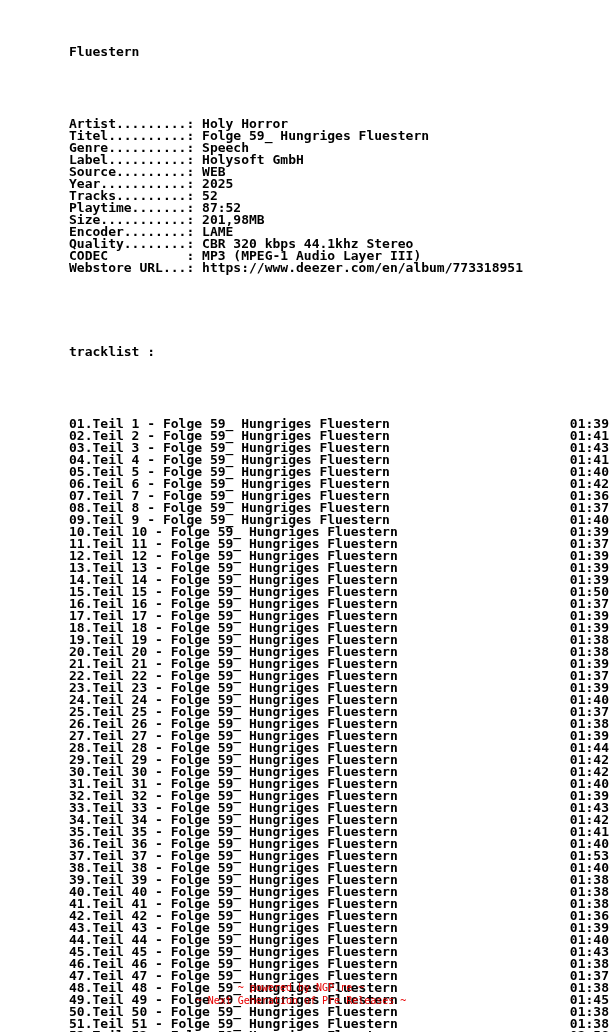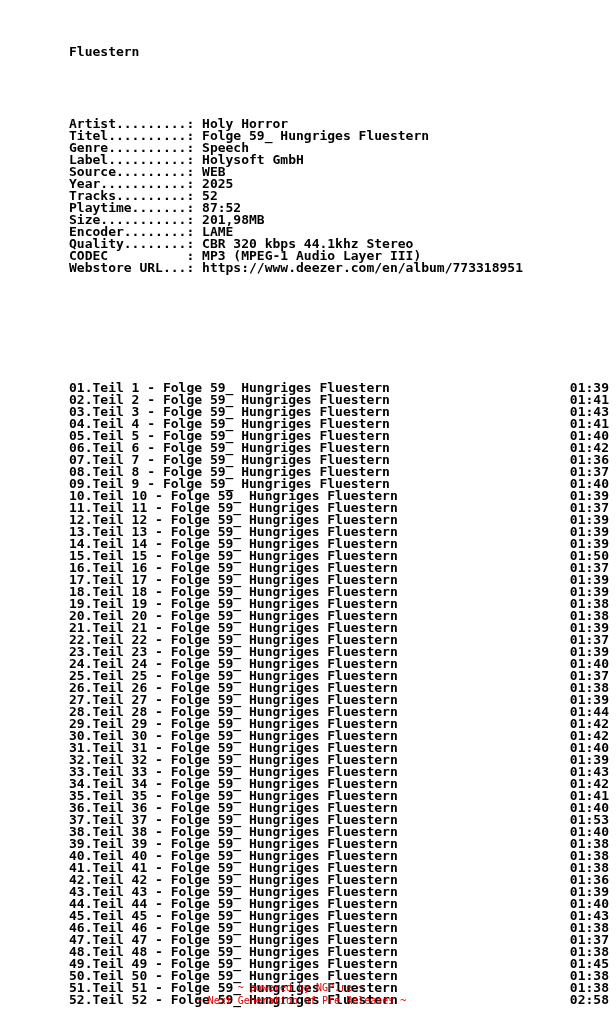--- a/index.html
+++ b/index.html
@@ -52,20 +52,21 @@
   .footer-line { white-space: pre; }
 </style>
 </head>
 <body style="background: rgb(255, 255, 255);">
 
 <div class="nfo" style="color: rgb(0, 0, 0);">
   <div class="line">Fluestern</div>
   <div class="gap-1"></div>
   <div id="info-block"><div class="info-row"><span>Artist.........: </span><span>Holy Horror</span></div><div class="info-row"><span>Titel..........: </span><span>Folge 59_ Hungriges Fluestern</span></div><div class="info-row"><span>Genre..........: </span><span>Speech</span></div><div class="info-row"><span>Label..........: </span><span>Holysoft GmbH</span></div><div class="info-row"><span>Source.........: </span><span>WEB</span></div><div class="info-row"><span>Year...........: </span><span>2025</span></div><div class="info-row"><span>Tracks.........: </span><span>52</span></div><div class="info-row"><span>Playtime.......: </span><span>87:52</span></div><div class="info-row"><span>Size...........: </span><span>201,98MB</span></div><div class="info-row"><span>Encoder........: </span><span>LAME</span></div><div class="info-row"><span>Quality........: </span><span>CBR 320 kbps 44.1khz Stereo</span></div><div class="info-row"><span>CODEC          : </span><span>MP3 (MPEG-1 Audio Layer III)</span></div><div class="info-row"><span>Webstore URL...: </span><span>https://www.deezer.com/en/album/773318951</span></div></div>
   <div class="gap-2"></div>
+  <div class="line">tracklist :</div>
   <div class="gap-1"></div>
   <div id="track-list"><div class="track-row"><span class="track-title">01.Teil 1 - Folge 59_ Hungriges Fluestern</span><span class="track-duration">01:39</span></div><div class="track-row"><span class="track-title">02.Teil 2 - Folge 59_ Hungriges Fluestern</span><span class="track-duration">01:41</span></div><div class="track-row"><span class="track-title">03.Teil 3 - Folge 59_ Hungriges Fluestern</span><span class="track-duration">01:43</span></div><div class="track-row"><span class="track-title">04.Teil 4 - Folge 59_ Hungriges Fluestern</span><span class="track-duration">01:41</span></div><div class="track-row"><span class="track-title">05.Teil 5 - Folge 59_ Hungriges Fluestern</span><span class="track-duration">01:40</span></div><div class="track-row"><span class="track-title">06.Teil 6 - Folge 59_ Hungriges Fluestern</span><span class="track-duration">01:42</span></div><div class="track-row"><span class="track-title">07.Teil 7 - Folge 59_ Hungriges Fluestern</span><span class="track-duration">01:36</span></div><div class="track-row"><span class="track-title">08.Teil 8 - Folge 59_ Hungriges Fluestern</span><span class="track-duration">01:37</span></div><div class="track-row"><span class="track-title">09.Teil 9 - Folge 59_ Hungriges Fluestern</span><span class="track-duration">01:40</span></div><div class="track-row"><span class="track-title">10.Teil 10 - Folge 59_ Hungriges Fluestern</span><span class="track-duration">01:39</span></div><div class="track-row"><span class="track-title">11.Teil 11 - Folge 59_ Hungriges Fluestern</span><span class="track-duration">01:37</span></div><div class="track-row"><span class="track-title">12.Teil 12 - Folge 59_ Hungriges Fluestern</span><span class="track-duration">01:39</span></div><div class="track-row"><span class="track-title">13.Teil 13 - Folge 59_ Hungriges Fluestern</span><span class="track-duration">01:39</span></div><div class="track-row"><span class="track-title">14.Teil 14 - Folge 59_ Hungriges Fluestern</span><span class="track-duration">01:39</span></div><div class="track-row"><span class="track-title">15.Teil 15 - Folge 59_ Hungriges Fluestern</span><span class="track-duration">01:50</span></div><div class="track-row"><span class="track-title">16.Teil 16 - Folge 59_ Hungriges Fluestern</span><span class="track-duration">01:37</span></div><div class="track-row"><span class="track-title">17.Teil 17 - Folge 59_ Hungriges Fluestern</span><span class="track-duration">01:39</span></div><div class="track-row"><span class="track-title">18.Teil 18 - Folge 59_ Hungriges Fluestern</span><span class="track-duration">01:39</span></div><div class="track-row"><span class="track-title">19.Teil 19 - Folge 59_ Hungriges Fluestern</span><span class="track-duration">01:38</span></div><div class="track-row"><span class="track-title">20.Teil 20 - Folge 59_ Hungriges Fluestern</span><span class="track-duration">01:38</span></div><div class="track-row"><span class="track-title">21.Teil 21 - Folge 59_ Hungriges Fluestern</span><span class="track-duration">01:39</span></div><div class="track-row"><span class="track-title">22.Teil 22 - Folge 59_ Hungriges Fluestern</span><span class="track-duration">01:37</span></div><div class="track-row"><span class="track-title">23.Teil 23 - Folge 59_ Hungriges Fluestern</span><span class="track-duration">01:39</span></div><div class="track-row"><span class="track-title">24.Teil 24 - Folge 59_ Hungriges Fluestern</span><span class="track-duration">01:40</span></div><div class="track-row"><span class="track-title">25.Teil 25 - Folge 59_ Hungriges Fluestern</span><span class="track-duration">01:37</span></div><div class="track-row"><span class="track-title">26.Teil 26 - Folge 59_ Hungriges Fluestern</span><span class="track-duration">01:38</span></div><div class="track-row"><span class="track-title">27.Teil 27 - Folge 59_ Hungriges Fluestern</span><span class="track-duration">01:39</span></div><div class="track-row"><span class="track-title">28.Teil 28 - Folge 59_ Hungriges Fluestern</span><span class="track-duration">01:44</span></div><div class="track-row"><span class="track-title">29.Teil 29 - Folge 59_ Hungriges Fluestern</span><span class="track-duration">01:42</span></div><div class="track-row"><span class="track-title">30.Teil 30 - Folge 59_ Hungriges Fluestern</span><span class="track-duration">01:42</span></div><div class="track-row"><span class="track-title">31.Teil 31 - Folge 59_ Hungriges Fluestern</span><span class="track-duration">01:40</span></div><div class="track-row"><span class="track-title">32.Teil 32 - Folge 59_ Hungriges Fluestern</span><span class="track-duration">01:39</span></div><div class="track-row"><span class="track-title">33.Teil 33 - Folge 59_ Hungriges Fluestern</span><span class="track-duration">01:43</span></div><div class="track-row"><span class="track-title">34.Teil 34 - Folge 59_ Hungriges Fluestern</span><span class="track-duration">01:42</span></div><div class="track-row"><span class="track-title">35.Teil 35 - Folge 59_ Hungriges Fluestern</span><span class="track-duration">01:41</span></div><div class="track-row"><span class="track-title">36.Teil 36 - Folge 59_ Hungriges Fluestern</span><span class="track-duration">01:40</span></div><div class="track-row"><span class="track-title">37.Teil 37 - Folge 59_ Hungriges Fluestern</span><span class="track-duration">01:53</span></div><div class="track-row"><span class="track-title">38.Teil 38 - Folge 59_ Hungriges Fluestern</span><span class="track-duration">01:40</span></div><div class="track-row"><span class="track-title">39.Teil 39 - Folge 59_ Hungriges Fluestern</span><span class="track-duration">01:38</span></div><div class="track-row"><span class="track-title">40.Teil 40 - Folge 59_ Hungriges Fluestern</span><span class="track-duration">01:38</span></div><div class="track-row"><span class="track-title">41.Teil 41 - Folge 59_ Hungriges Fluestern</span><span class="track-duration">01:38</span></div><div class="track-row"><span class="track-title">42.Teil 42 - Folge 59_ Hungriges Fluestern</span><span class="track-duration">01:36</span></div><div class="track-row"><span class="track-title">43.Teil 43 - Folge 59_ Hungriges Fluestern</span><span class="track-duration">01:39</span></div><div class="track-row"><span class="track-title">44.Teil 44 - Folge 59_ Hungriges Fluestern</span><span class="track-duration">01:40</span></div><div class="track-row"><span class="track-title">45.Teil 45 - Folge 59_ Hungriges Fluestern</span><span class="track-duration">01:43</span></div><div class="track-row"><span class="track-title">46.Teil 46 - Folge 59_ Hungriges Fluestern</span><span class="track-duration">01:38</span></div><div class="track-row"><span class="track-title">47.Teil 47 - Folge 59_ Hungriges Fluestern</span><span class="track-duration">01:37</span></div><div class="track-row"><span class="track-title">48.Teil 48 - Folge 59_ Hungriges Fluestern</span><span class="track-duration">01:38</span></div><div class="track-row"><span class="track-title">49.Teil 49 - Folge 59_ Hungriges Fluestern</span><span class="track-duration">01:45</span></div><div class="track-row"><span class="track-title">50.Teil 50 - Folge 59_ Hungriges Fluestern</span><span class="track-duration">01:38</span></div><div class="track-row"><span class="track-title">51.Teil 51 - Folge 59_ Hungriges Fluestern</span><span class="track-duration">01:38</span></div><div class="track-row"><span class="track-title">52.Teil 52 - Folge 59_ Hungriges Fluestern</span><span class="track-duration">02:58</span></div></div>
 </div>
 
 <div class="footer" style="color: rgb(232, 0, 0);">
   <div class="footer-line">~ powered by NGP.re ~</div>
   <div class="footer-line">~ Next Generation of Pre Releases ~</div>
 </div>
 
 </body></html>

